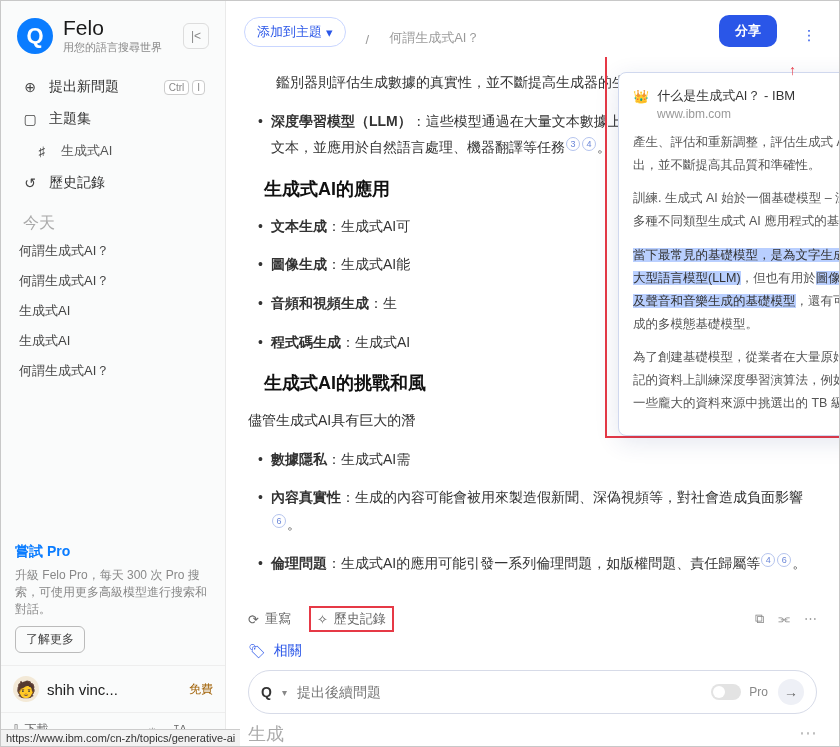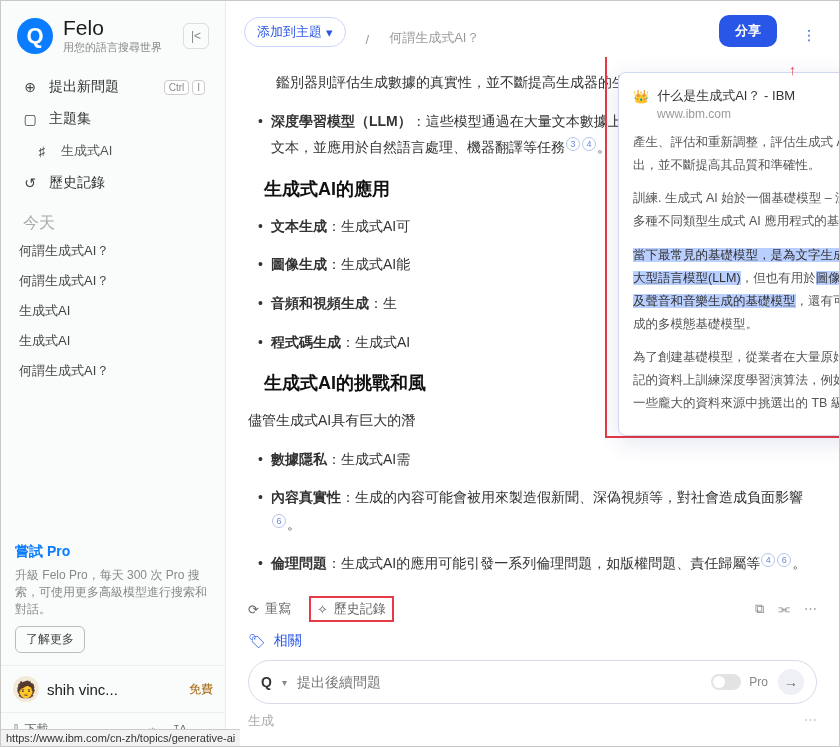--- a/index.html
+++ b/index.html
@@ -55,21 +55,21 @@
 .ab .sp2{margin-left:auto;display:flex;gap:14px;color:#888}
 .rel{padding:0 22px;color:#2a56e8;font-size:14px;display:flex;align-items:center;gap:8px}
 .iw{padding:10px 22px 4px}
 .ib{border:1px solid #d7dbe8;border-radius:999px;padding:8px 12px;display:flex;align-items:center;gap:10px;color:#aaa}
 .ib .q{font-weight:bold;color:#333}
 .ib input{border:none;outline:none;flex:1;font-size:14px;color:#333}
 .pill{display:flex;align-items:center;gap:8px;font-size:12px;color:#888}
 .tg{width:30px;height:16px;border-radius:10px;background:#e3e3e3;position:relative}
 .tg::after{content:"";position:absolute;width:12px;height:12px;background:#fff;border-radius:50%;top:2px;left:2px}
 .go{width:26px;height:26px;border-radius:50%;background:#eef0f6;display:flex;align-items:center;justify-content:center;color:#666}
-.ft{padding:4px 22px 16px;color:#aaa;font-size:13px;display:flex;align-items:flex-start}
+.ft{padding:4px 22px 0;color:#aaa;font-size:18px;display:flex;align-items:flex-start}
 .sb{position:absolute;left:0;bottom:0;background:#f2f2f2;border-top:1px solid #ccc;font-size:11px;color:#333;padding:2px 5px;z-index:10}
 </style>
 </head>
 <body>
 
 <div class="app">
 <aside class="sidebar">
  <div class="sh">
   <div class="logo">Q</div>
   <div>

